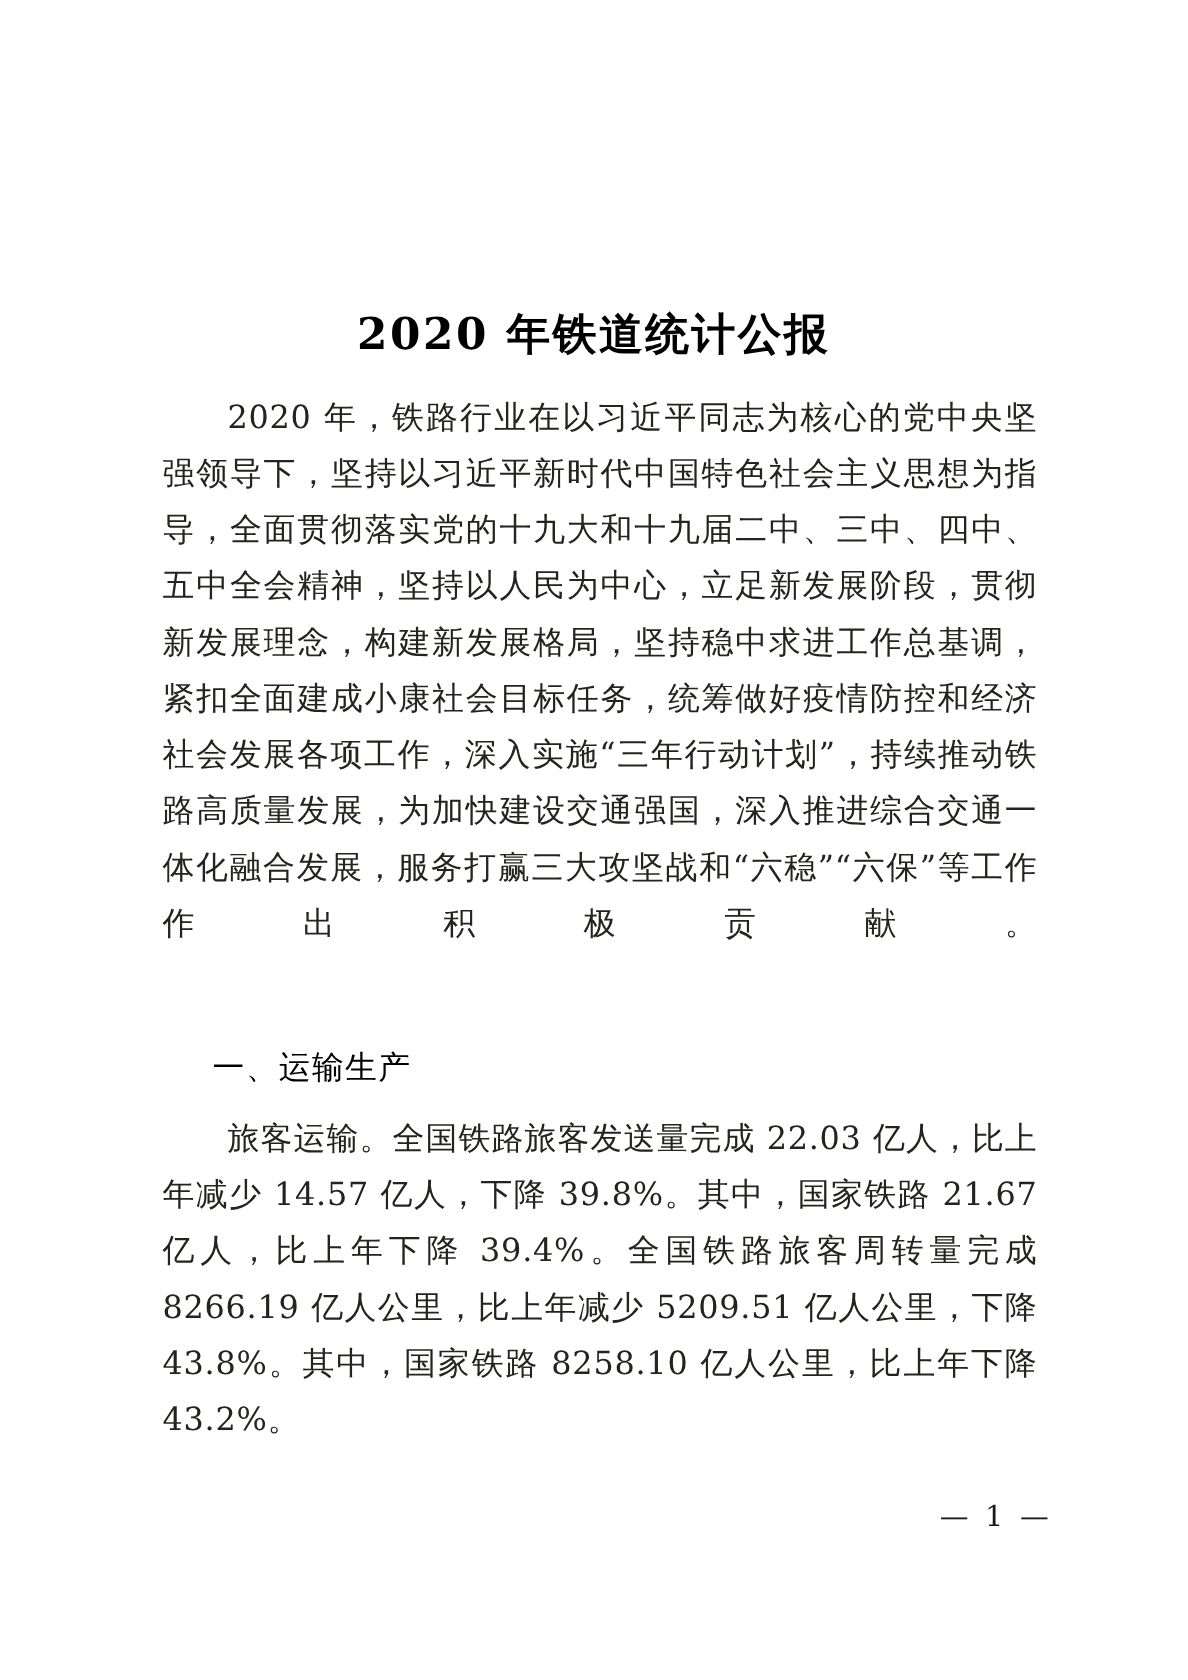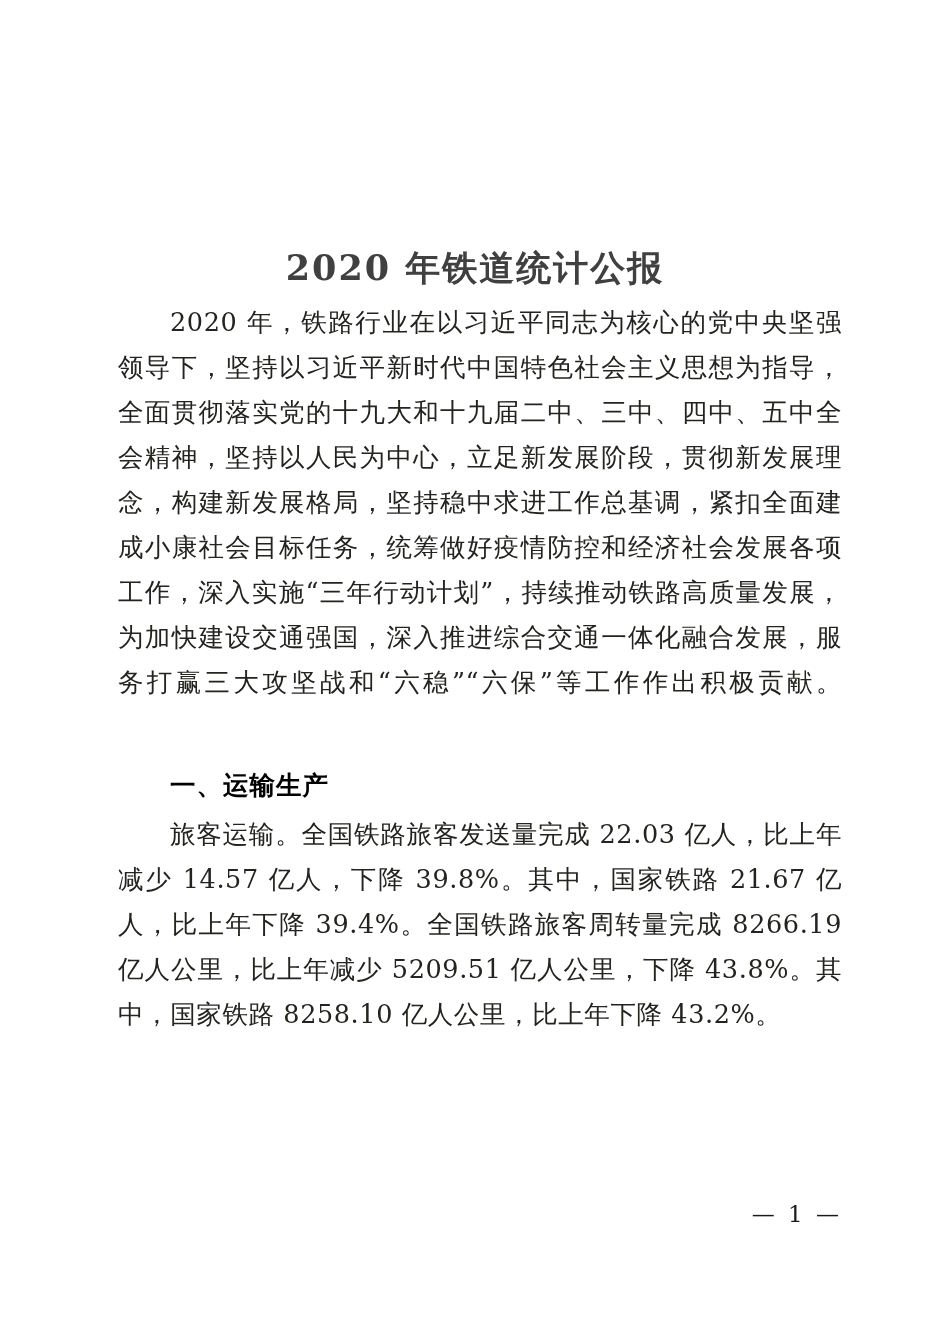--- a/index.html
+++ b/index.html
@@ -25,56 +25,56 @@
     position: absolute;
     left: 0;
     top: 222px;
     width: 950px;
     text-align: center;
     font-family: "DejaVu Serif", "Liberation Serif", serif;
     font-weight: 700;
     font-size: 35px;
     line-height: 46px;
     letter-spacing: 2px;
-    color: #404040;
+    color: #000000;
     white-space: nowrap;
   }
 
   
   .body-block {
     position: absolute;
     left: 118px;
     top: 300px;
     width: 724px;
   }
 
   .para {
     font-family: "DejaVu Serif", "Liberation Serif", serif;
     font-size: 25.5px;
     line-height: 45px;
     color: #23231f;
     text-align: justify;
     text-justify: inter-ideograph;
     text-indent: 52px;
-    margin: 0;
+    margin: 12px;
     letter-spacing: 0.6px;
     font-synthesis: none;
   }
 
   
   .para::after {
     content: "";
     display: inline-block;
     width: 100%;
   }
   .para.no-stretch::after { display: none; }
 
   .section-heading {
     font-family: "DejaVu Sans", "Liberation Sans", sans-serif;
-    font-weight: 700;
+    font-weight: 400;
     font-size: 25.5px;
     line-height: 45px;
     color: #000000;
     text-indent: 52px;
     margin: 8px 0 4px 0;
     letter-spacing: 1px;
   }
 
   .para-gap { height: 5px; }
 

